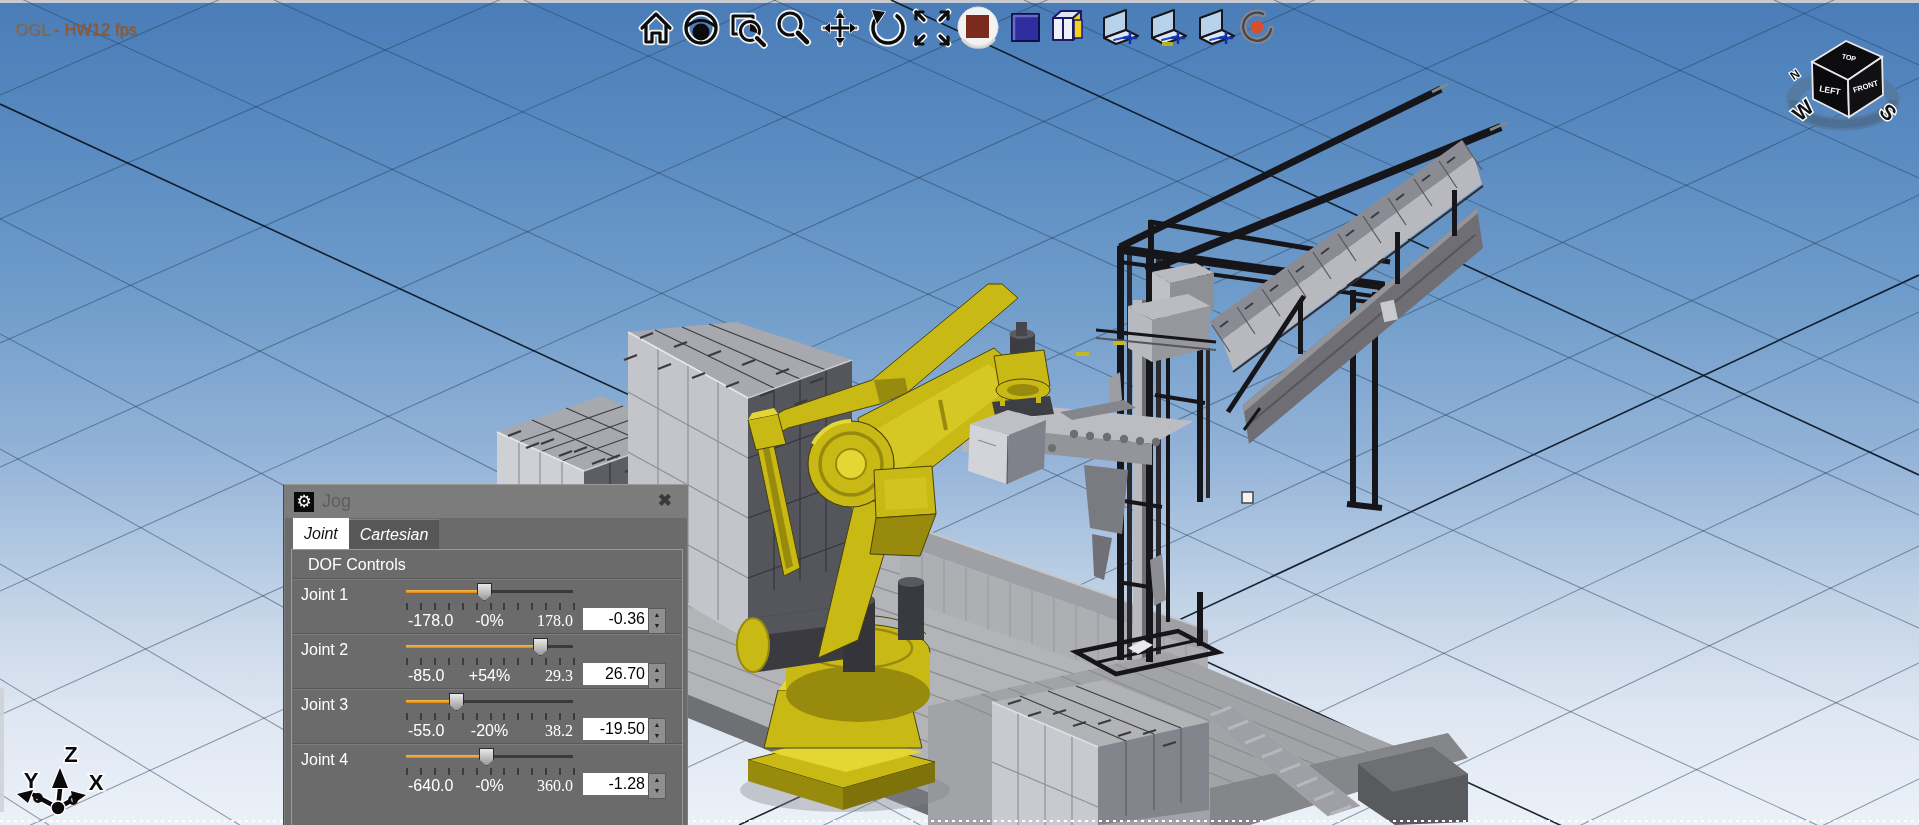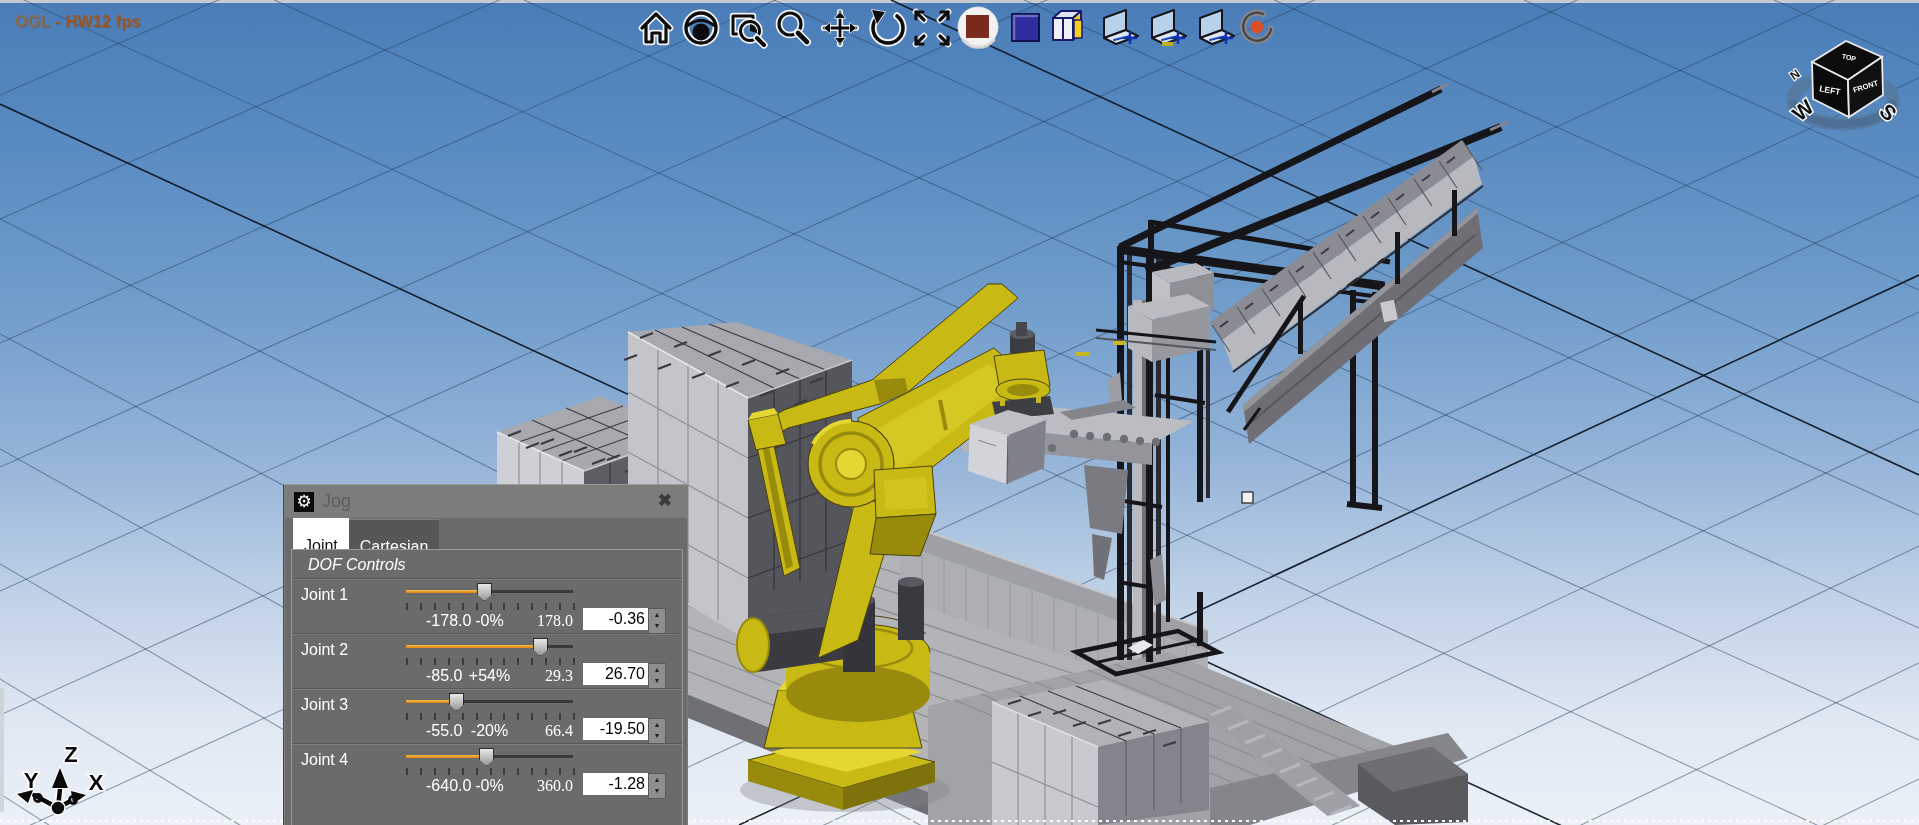--- a/index.html
+++ b/index.html
@@ -2,41 +2,41 @@
 <html><head><meta charset="utf-8"><style>
 html,body{margin:0;padding:0;width:1919px;height:825px;overflow:hidden;font-family:"Liberation Sans",sans-serif;}
 #stage{position:relative;width:1919px;height:825px;}
 svg.scene{position:absolute;left:0;top:0;}
 #jog{position:absolute;left:283px;top:484px;width:404px;height:341px;background:#6b6b6b;border-left:1px solid #4a4a4a;border-top:1px solid #9a9a9a;box-shadow:inset 0 0 0 1px #7e7e7e;}
 #jog .titlebar{position:absolute;left:0;top:0;width:100%;height:33px;background:#7c7c7c;}
 #jog .gear{position:absolute;left:10px;top:7px;width:20px;height:20px;background:#0a0a0a;color:#fff;font-size:17px;line-height:20px;text-align:center;}
 #jog .jt{position:absolute;left:38px;top:6px;font-size:18px;color:#5e5e5e;}
 #jog .closex{position:absolute;right:16px;top:5px;font-size:17px;color:#3a3a3a;font-weight:bold;}
 #jog .tabs{position:absolute;left:9px;top:33px;height:31px;}
-#jog .tab{display:inline-block;height:29px;line-height:29px;padding:12px 11px;font-size:16px;vertical-align:bottom;}
+#jog .tab{display:inline-block;height:29px;line-height:29px;padding:0 11px;font-size:16px;vertical-align:bottom;font-style:italic;}
 #jog .tab.act{background:#fff;color:#111;height:31px;line-height:31px;}
 #jog .tab.inact{background:#575757;color:#fff;border-top:1px solid #808080;}
 #jog .groupbox{position:absolute;left:7px;top:64px;width:390px;height:277px;border:1px solid #999;border-bottom:none;background:#6b6b6b;}
-#jog .dof{margin:6px 0 4px 16px;color:#fff;font-size:16px;font-style:italic;}
+#jog .dof{margin:6px 0 4px 16px;color:#fff;font-size:16px;}
 #jog .row{position:relative;height:54px;border-top:1px solid #585858;box-shadow:inset 0 1px 0 #7d7d7d;}
 #jog .lbl{position:absolute;left:9px;top:7px;color:#fff;font-size:16px;}
 #jog .sliderzone{position:absolute;left:114px;top:0;width:167px;height:54px;}
 #jog .track{position:absolute;left:0;top:11px;width:167px;height:3px;background:#3a3a3a;}
 #jog .fill{height:3px;background:linear-gradient(#f5c150,#e08010);}
 #jog .handle{position:absolute;top:4px;width:13px;height:16px;background:linear-gradient(#e8e8e8,#9a9a9a);border:1px solid #2a2a2a;clip-path:polygon(0 0,100% 0,100% 62%,50% 100%,0 62%);}
 #jog .ticks{position:absolute;left:0;top:24px;width:167px;height:8px;}
 #jog .ticks i{position:absolute;width:2px;height:7px;background:#3c3c3c;display:block;}
 #jog .nums{position:absolute;left:0;top:33px;width:167px;color:#fff;font-size:16px;}
-#jog .nums .mn{position:absolute;left:2px;margin-left:18px;}
+#jog .nums .mn{position:absolute;left:2px;}
 #jog .nums .pc{position:absolute;left:50%;transform:translateX(-50%);}
 #jog .nums .mx{position:absolute;right:0;font-family:Liberation Serif, serif;}
 #jog .val{position:absolute;right:33px;top:29px;width:62px;height:22px;background:#fff;color:#000;font-size:16px;text-align:right;padding-right:4px;line-height:22px;}
 #jog .spin{position:absolute;right:16px;top:29px;width:16px;height:24px;background:#8f8f8f;border:1px solid #5a5a5a;}
 #jog .spin span{display:block;font-size:7px;color:#222;text-align:center;line-height:11px;}
-#ogl{position:absolute;left:15px;top:13px;font-size:16px;font-weight:bold;color:#a05420;text-shadow:1px 1px 0 rgba(100,95,88,0.75);letter-spacing:0.3px;opacity:0.95;}
+#ogl{position:absolute;left:15px;top:21px;font-size:16px;font-weight:normal;color:#a05420;text-shadow:1px 1px 0 rgba(100,95,88,0.75);letter-spacing:0.3px;opacity:0.95;}
 </style></head>
 <body>
 <div id="stage">
 <svg class="scene" width="1919" height="825" viewBox="0 0 1919 825">
       <defs>
         <linearGradient id="sky" x1="0" y1="0" x2="0" y2="1">
           <stop offset="0" stop-color="#4a7db8"></stop>
           <stop offset="0.18" stop-color="#5a8bc1"></stop>
           <stop offset="0.36" stop-color="#6f9cca"></stop>
           <stop offset="0.55" stop-color="#93b3d8"></stop>
@@ -592,21 +592,21 @@
               <i style="left:97.4px"></i>
               <i style="left:111.3px"></i>
               <i style="left:125.2px"></i>
               <i style="left:139.2px"></i>
               <i style="left:153.1px"></i>
               <i style="left:167.0px"></i>
             </div>
 <div class="nums">
               <span class="mn">-55.0</span>
               <span class="pc">-20%</span>
-              <span class="mx">66.4</span>
+              <span class="mx">38.2</span>
             </div>
 </div>
 <div class="val">-19.50</div>
           <div class="spin">
             <span>▲</span>
             <span>▼</span>
           </div>
 </div>
 <div class="row">
 <div class="lbl">Joint 4</div>

